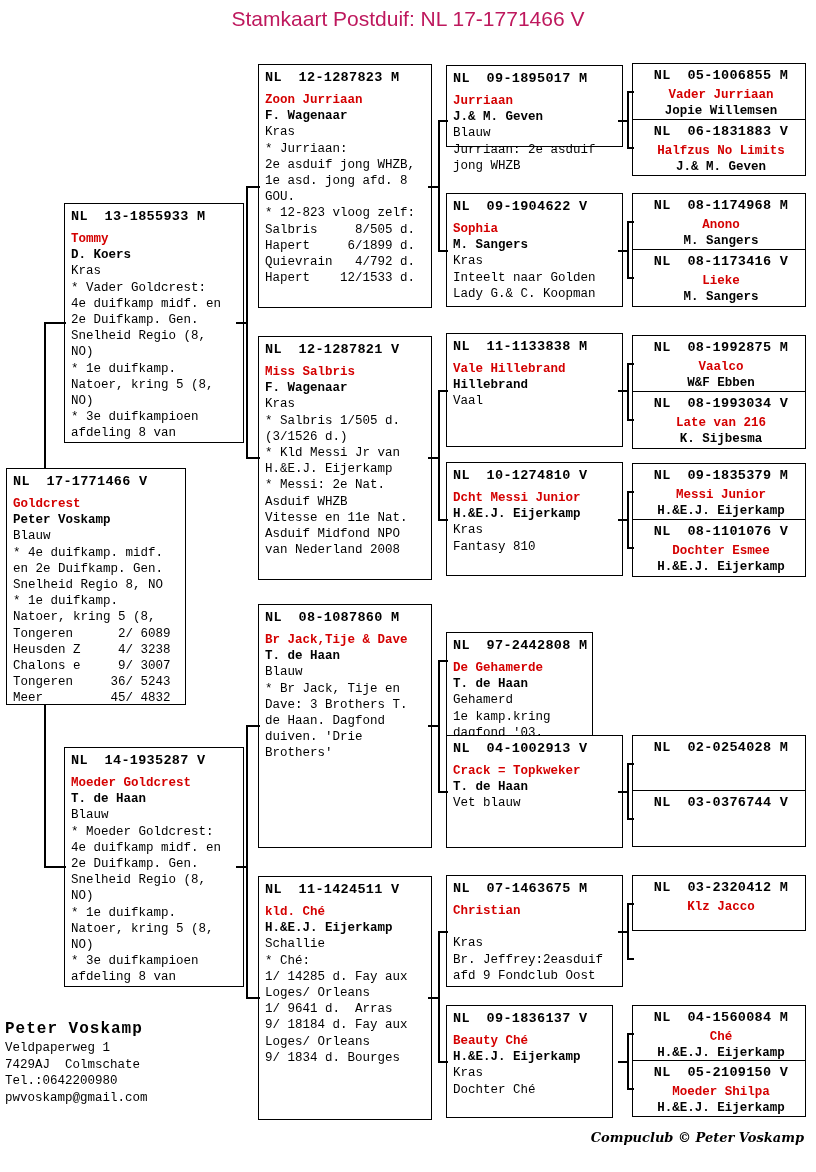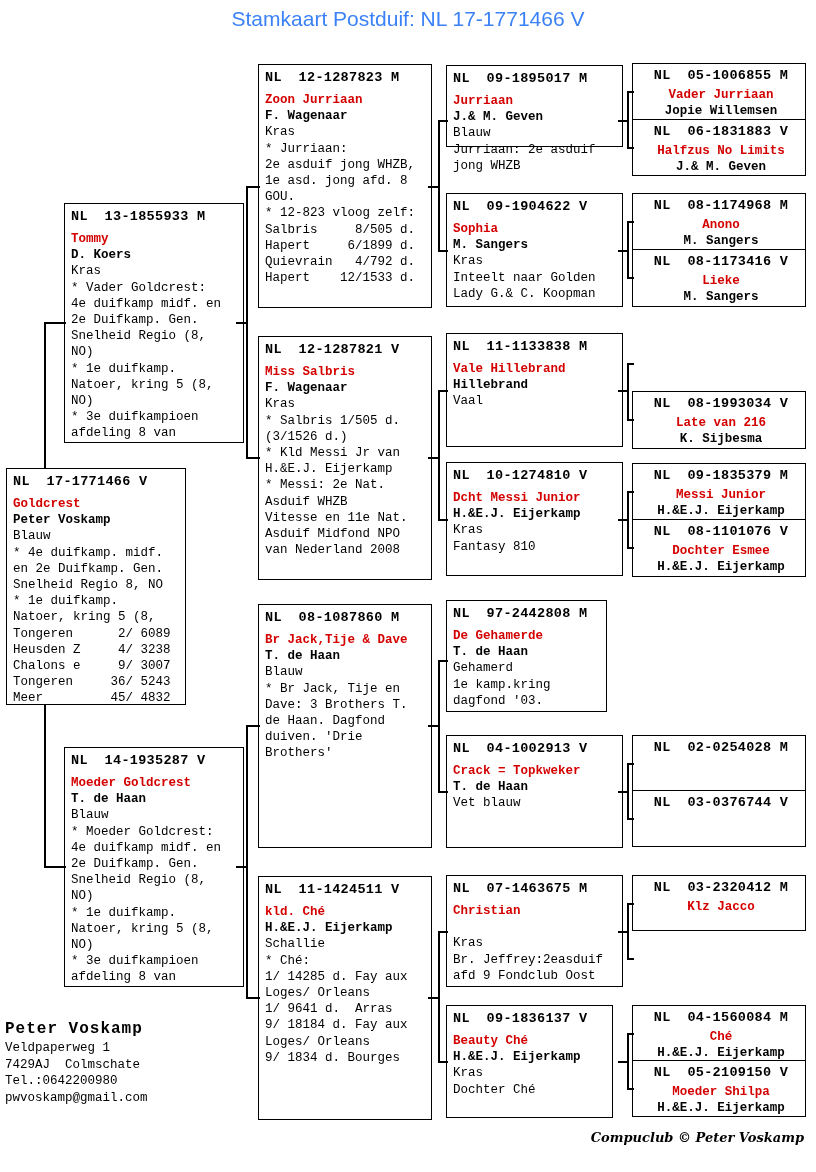--- a/index.html
+++ b/index.html
@@ -1,19 +1,19 @@
 <!DOCTYPE html>
 <html><head>
 <meta charset="utf-8">
 <style>
   html,body{margin:0;padding:0;background:#fff;}
   .page{position:relative;width:816px;height:1172px;background:#fff;overflow:hidden;
         font-family:"Liberation Mono","DejaVu Sans Mono",monospace;color:#000;}
   .title{position:absolute;top:7px;left:0;width:100%;text-align:center;
-         font-family:"Liberation Sans","DejaVu Sans",sans-serif;font-size:21px;color:#3b82f6;}
+         font-family:"Liberation Sans","DejaVu Sans",sans-serif;font-size:21px;color:#be185d;}
   .box{position:absolute;border:1.5px solid #000;background:#fff;box-sizing:border-box;
        padding:4px 2px 0 6px;}
   .box.sm{padding-top:3px;text-align:center;}
   .ring{font-size:13.5px;font-weight:bold;line-height:18px;letter-spacing:.3px;
         margin-bottom:5px;white-space:pre;}
   .sm .ring{margin-bottom:2px;}
   .pname{color:#d40000;font-weight:bold;font-size:12.5px;line-height:16.2px;
          min-height:16.2px;white-space:pre;}
   .owner{font-weight:bold;font-size:12.5px;line-height:16.2px;min-height:16.2px;white-space:pre;}
   .lines{font-size:12.5px;line-height:16.2px;white-space:pre;}
@@ -159,21 +159,21 @@
     <div class="owner">Hillebrand</div>
     <div class="lines">Vaal</div>
   </div>
   <div class="box" style="left:446px;top:462px;width:177px;height:114px">
     <div class="ring">NL  10-1274810 V</div>
     <div class="pname">Dcht Messi Junior</div>
     <div class="owner">H.&amp;E.J. Eijerkamp</div>
     <div class="lines">Kras
 Fantasy 810</div>
   </div>
-  <div class="box" style="left:446px;top:600px;width:161px;height:112px">
+  <div class="box" style="left:446px;top:632px;width:147px;height:112px">
     <div class="ring">NL  97-2442808 M</div>
     <div class="pname">De Gehamerde</div>
     <div class="owner">T. de Haan</div>
     <div class="lines">Gehamerd
 1e kamp.kring
 dagfond '03.</div>
   </div>
   <div class="box" style="left:446px;top:735px;width:177px;height:113px">
     <div class="ring">NL  04-1002913 V</div>
     <div class="pname">Crack = Topkweker</div>
@@ -209,20 +209,25 @@
   <div class="box sm" style="left:632px;top:193px;width:174px;height:57px">
     <div class="ring">NL  08-1174968 M</div>
     <div class="pname">Anono</div>
     <div class="owner">M. Sangers</div>
   </div>
   <div class="box sm" style="left:632px;top:249px;width:174px;height:58px">
     <div class="ring">NL  08-1173416 V</div>
     <div class="pname">Lieke</div>
     <div class="owner">M. Sangers</div>
   </div>
+  <div class="box sm" style="left:632px;top:335px;width:174px;height:57px">
+    <div class="ring">NL  08-1992875 M</div>
+    <div class="pname">Vaalco</div>
+    <div class="owner">W&amp;F Ebben</div>
+  </div>
   <div class="box sm" style="left:632px;top:391px;width:174px;height:58px">
     <div class="ring">NL  08-1993034 V</div>
     <div class="pname">Late van 216</div>
     <div class="owner">K. Sijbesma</div>
   </div>
   <div class="box sm" style="left:632px;top:463px;width:174px;height:57px">
     <div class="ring">NL  09-1835379 M</div>
     <div class="pname">Messi Junior</div>
     <div class="owner">H.&amp;E.J. Eijerkamp</div>
   </div>

